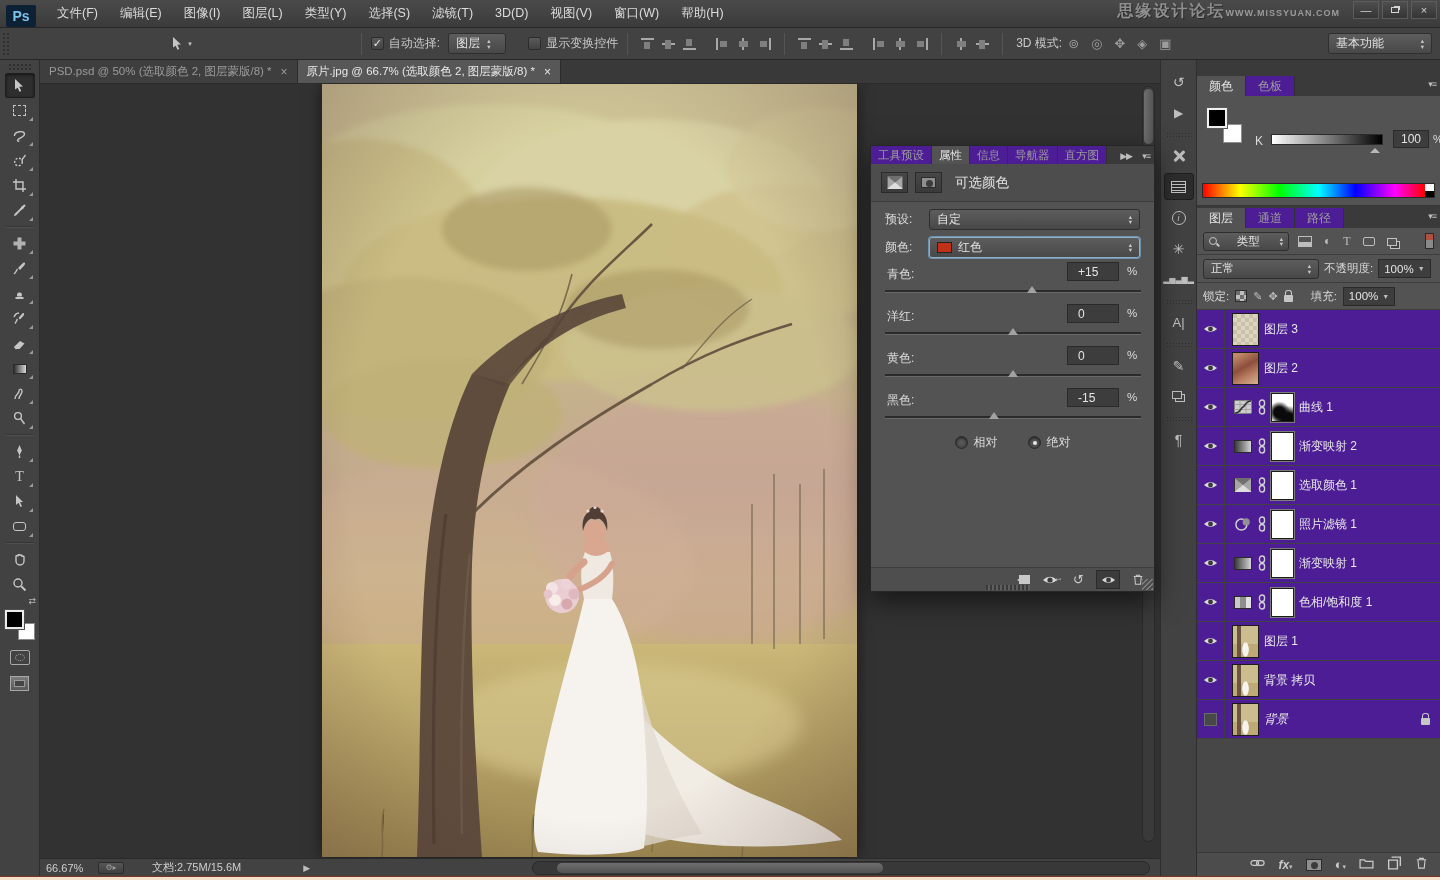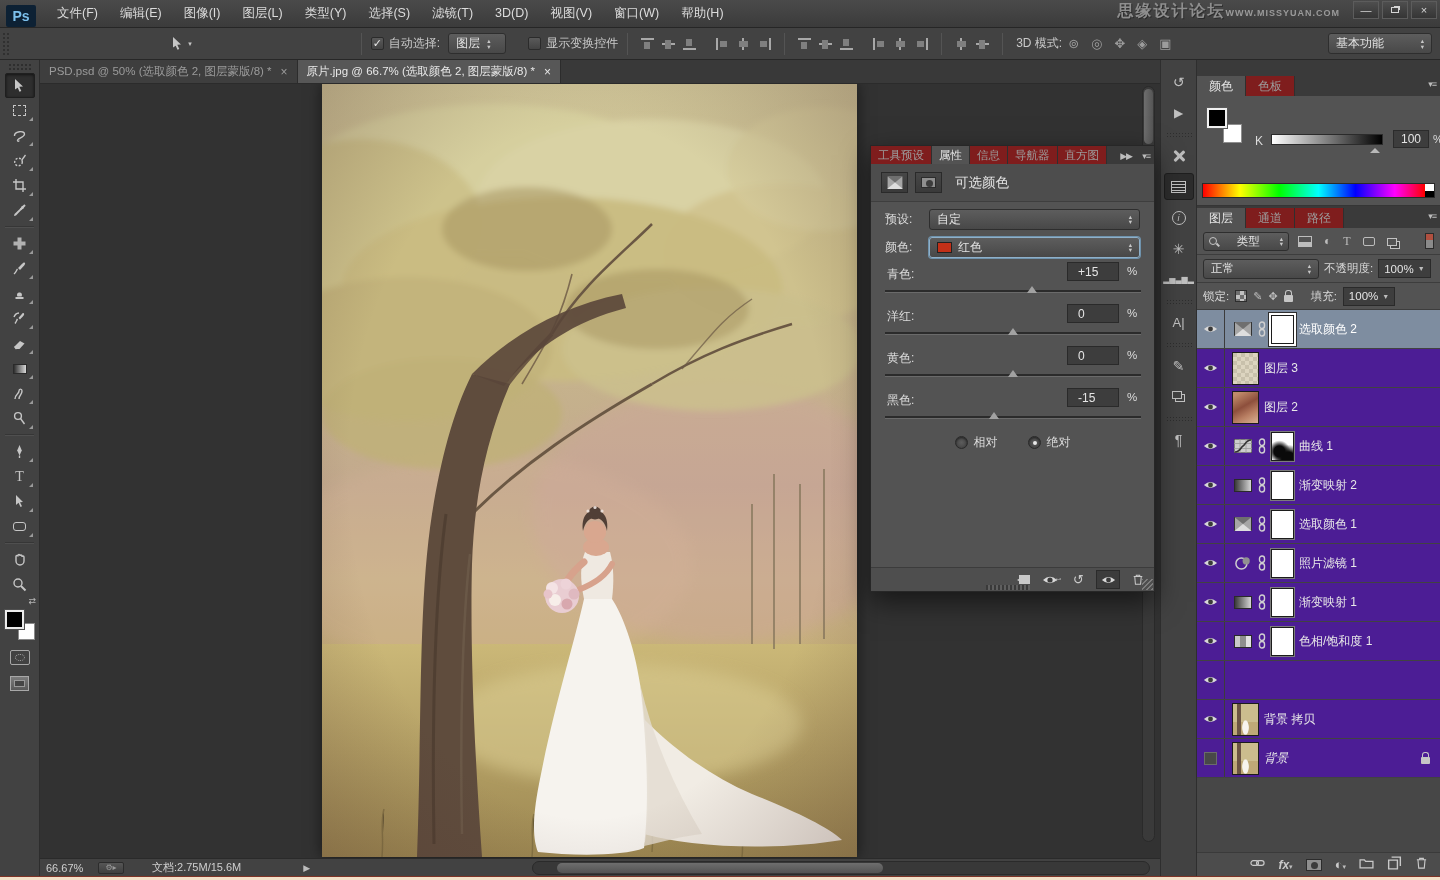--- a/index.html
+++ b/index.html
@@ -89,21 +89,21 @@
   .xtools::before,.xtools::after{content:"";position:absolute;left:7px;top:1px;width:2.5px;height:14px;background:#bdbdbd;border-radius:1px}
   .xtools::before{transform:rotate(45deg)}.xtools::after{transform:rotate(-45deg)}
   .propcube{width:15px;height:12px;border:1px solid #c2c2c2;background:repeating-linear-gradient(180deg,transparent 0 2px,#c2c2c2 2px 3px)}
   .infoc{width:14px;height:14px;border-radius:50%;border:1.3px solid #c2c2c2;font-size:9px;font-style:italic;display:flex;align-items:center;justify-content:center}
   .histog{font-size:8px;letter-spacing:0;line-height:10px}
   .copy-ic{width:10px;height:8px;border:1px solid #c2c2c2;box-shadow:3px 3px 0 -1px #424242,3px 3px 0 0 #c2c2c2;margin:-3px 3px 0 0}
 
   
   .rightpanels{left:1197px;top:60px;width:243px;height:816px;background:#474747}
   .panel-tabs{height:22px;background:#3a3a3a;display:flex;align-items:flex-end;padding-top:2px;position:relative}
-  .ptab{height:20px;padding:0 12px;line-height:20px;font-size:12px;color:#9c9c9c;background:#7f1d1d;border-right:1px solid #2f2f2f}
+  .ptab{height:20px;padding:0 12px;line-height:20px;font-size:12px;color:#9c9c9c;background:#4c1d95;border-right:1px solid #2f2f2f}
   .ptab.active{background:#535353;color:#e6e6e6}
   .pmenu{position:absolute;right:4px;top:5px;font-size:9px;color:#bdbdbd;letter-spacing:-1px}
   .cp-top{height:14px;background:#3a3a3a}
   .cp-content{position:relative;height:110px;background:#535353;border-bottom:1px solid #353535}
   .cp-fg{position:absolute;left:10px;top:12px;width:20px;height:20px;background:#000;border:2px solid #f0f0f0;outline:1px solid #5a5a5a;z-index:2}
   .cp-bg{position:absolute;left:26px;top:28px;width:19px;height:19px;background:#fff;border:1px solid #8e8e8e}
   .cp-k{position:absolute;left:58px;top:38px;font-size:12px;color:#dcdcdc}
   .kslider{position:absolute;left:74px;top:38px;width:112px;height:11px;border:1px solid #2b2b2b;background:linear-gradient(90deg,#fff,#000)}
   .kthumb{position:absolute;right:2px;bottom:-9px;border:5px solid transparent;border-bottom-color:#b8b8b8}
   .kval{position:absolute;left:196px;top:34px;width:36px;height:18px;background:#3d3d3d;border:1px solid #2b2b2b;font-size:12px;color:#e4e4e4;display:flex;align-items:center;justify-content:center}
@@ -641,113 +641,94 @@
     <span class="lockg">✥</span>
     <span class="lock"></span>
     <span style="font-size:11.5px;margin-left:12px">填充:</span>
     <span class="valdd">
       <span>100%</span>
       <span class="dar">▼</span>
     </span>
   </div>
 
   <div class="layers-list">
-    <div class="lrow selected">
+    <div class="lrow">
+      <div class="eyecell">
+          <svg>
+            <use href="#s-eye"></use>
+          </svg>
+        </div>
+      <div class="lcontent">
+          <span class="img-th th-checker"></span>
+          <span class="lname">图层 3</span>
+        </div>
+    </div>
+    <div class="lrow">
+      <div class="eyecell">
+          <svg>
+            <use href="#s-eye"></use>
+          </svg>
+        </div>
+      <div class="lcontent">
+          <span class="img-th th-red"></span>
+          <span class="lname">图层 2</span>
+        </div>
+    </div>
+    <div class="lrow">
+      <div class="eyecell">
+          <svg>
+            <use href="#s-eye"></use>
+          </svg>
+        </div>
+      <div class="lcontent">
+          <span class="aicon">
+            <svg>
+              <use href="#s-curves"></use>
+            </svg>
+          </span>
+          <svg class="chain">
+            <use href="#s-chain"></use>
+          </svg>
+          <span class="mask-th mask-blob"></span>
+          <span class="lname">曲线 1</span>
+        </div>
+    </div>
+    <div class="lrow">
+      <div class="eyecell">
+          <svg>
+            <use href="#s-eye"></use>
+          </svg>
+        </div>
+      <div class="lcontent">
+          <span class="aicon">
+            <span class="gradsw2"></span>
+          </span>
+          <svg class="chain">
+            <use href="#s-chain"></use>
+          </svg>
+          <span class="mask-th"></span>
+          <span class="lname">渐变映射 2</span>
+        </div>
+    </div>
+    <div class="lrow">
       <div class="eyecell">
           <svg>
             <use href="#s-eye"></use>
           </svg>
         </div>
       <div class="lcontent">
           <span class="aicon">
             <svg>
               <use href="#s-selcolor"></use>
             </svg>
           </span>
           <svg class="chain">
             <use href="#s-chain"></use>
           </svg>
           <span class="mask-th"></span>
-          <span class="lname">选取颜色 2</span>
-        </div>
-    </div>
-    <div class="lrow">
-      <div class="eyecell">
-          <svg>
-            <use href="#s-eye"></use>
-          </svg>
-        </div>
-      <div class="lcontent">
-          <span class="img-th th-checker"></span>
-          <span class="lname">图层 3</span>
-        </div>
-    </div>
-    <div class="lrow">
-      <div class="eyecell">
-          <svg>
-            <use href="#s-eye"></use>
-          </svg>
-        </div>
-      <div class="lcontent">
-          <span class="img-th th-red"></span>
-          <span class="lname">图层 2</span>
-        </div>
-    </div>
-    <div class="lrow">
-      <div class="eyecell">
-          <svg>
-            <use href="#s-eye"></use>
-          </svg>
-        </div>
-      <div class="lcontent">
-          <span class="aicon">
-            <svg>
-              <use href="#s-curves"></use>
-            </svg>
-          </span>
-          <svg class="chain">
-            <use href="#s-chain"></use>
-          </svg>
-          <span class="mask-th mask-blob"></span>
-          <span class="lname">曲线 1</span>
-        </div>
-    </div>
-    <div class="lrow">
-      <div class="eyecell">
-          <svg>
-            <use href="#s-eye"></use>
-          </svg>
-        </div>
-      <div class="lcontent">
-          <span class="aicon">
-            <span class="gradsw2"></span>
-          </span>
-          <svg class="chain">
-            <use href="#s-chain"></use>
-          </svg>
-          <span class="mask-th"></span>
-          <span class="lname">渐变映射 2</span>
-        </div>
-    </div>
-    <div class="lrow">
-      <div class="eyecell">
-          <svg>
-            <use href="#s-eye"></use>
-          </svg>
-        </div>
-      <div class="lcontent">
-          <span class="aicon">
-            <svg>
-              <use href="#s-selcolor"></use>
-            </svg>
-          </span>
-          <svg class="chain">
-            <use href="#s-chain"></use>
-          </svg>
-          <span class="mask-th"></span>
           <span class="lname">选取颜色 1</span>
         </div>
     </div>
     <div class="lrow">
       <div class="eyecell">
           <svg>
             <use href="#s-eye"></use>
           </svg>
         </div>
       <div class="lcontent">
@@ -795,20 +776,24 @@
           </svg>
           <span class="mask-th"></span>
           <span class="lname">色相/饱和度 1</span>
         </div>
     </div>
     <div class="lrow">
       <div class="eyecell">
           <svg>
             <use href="#s-eye"></use>
           </svg>
+        </div>
+      <div class="lcontent">
+          <span class="img-th th-photo"></span>
+          <span class="lname">图层 1</span>
         </div>
     </div>
     <div class="lrow">
       <div class="eyecell">
           <svg>
             <use href="#s-eye"></use>
           </svg>
         </div>
       <div class="lcontent">
           <span class="img-th th-photo"></span>

